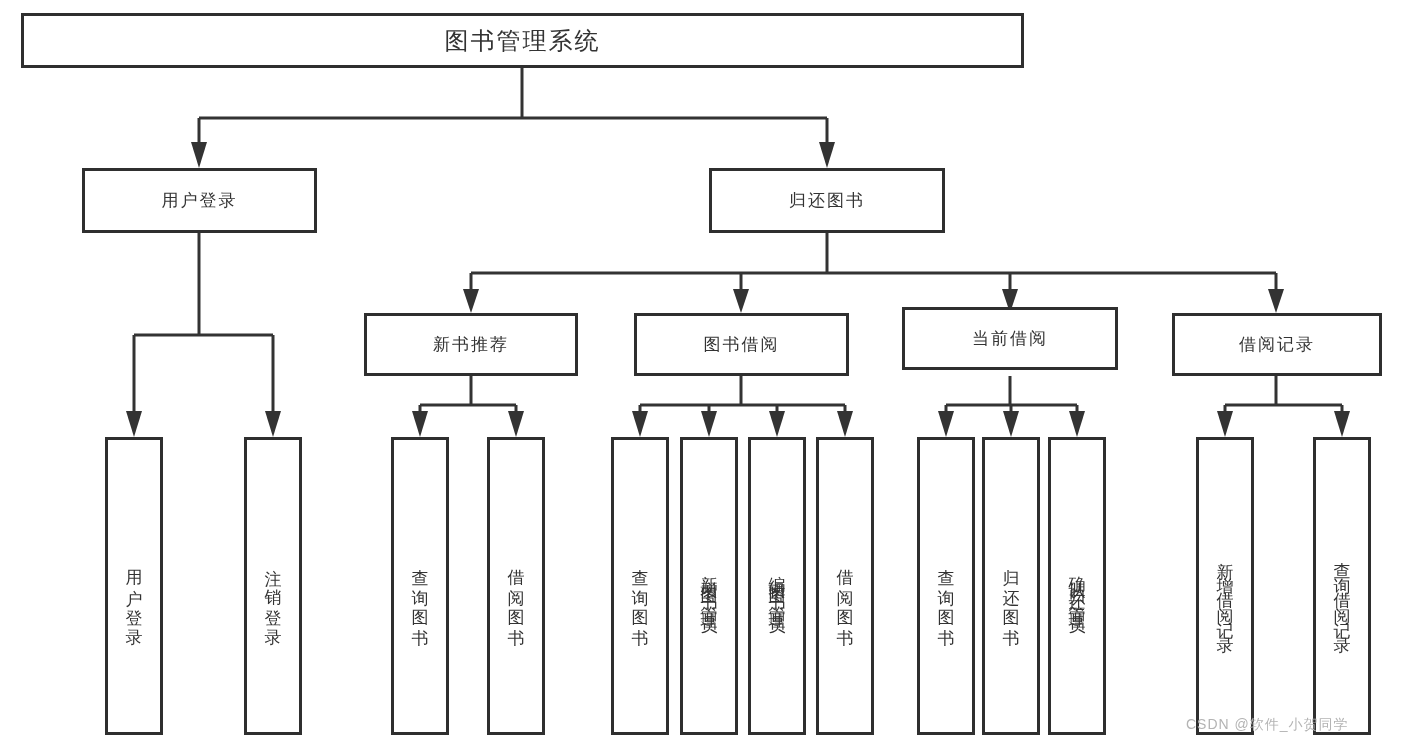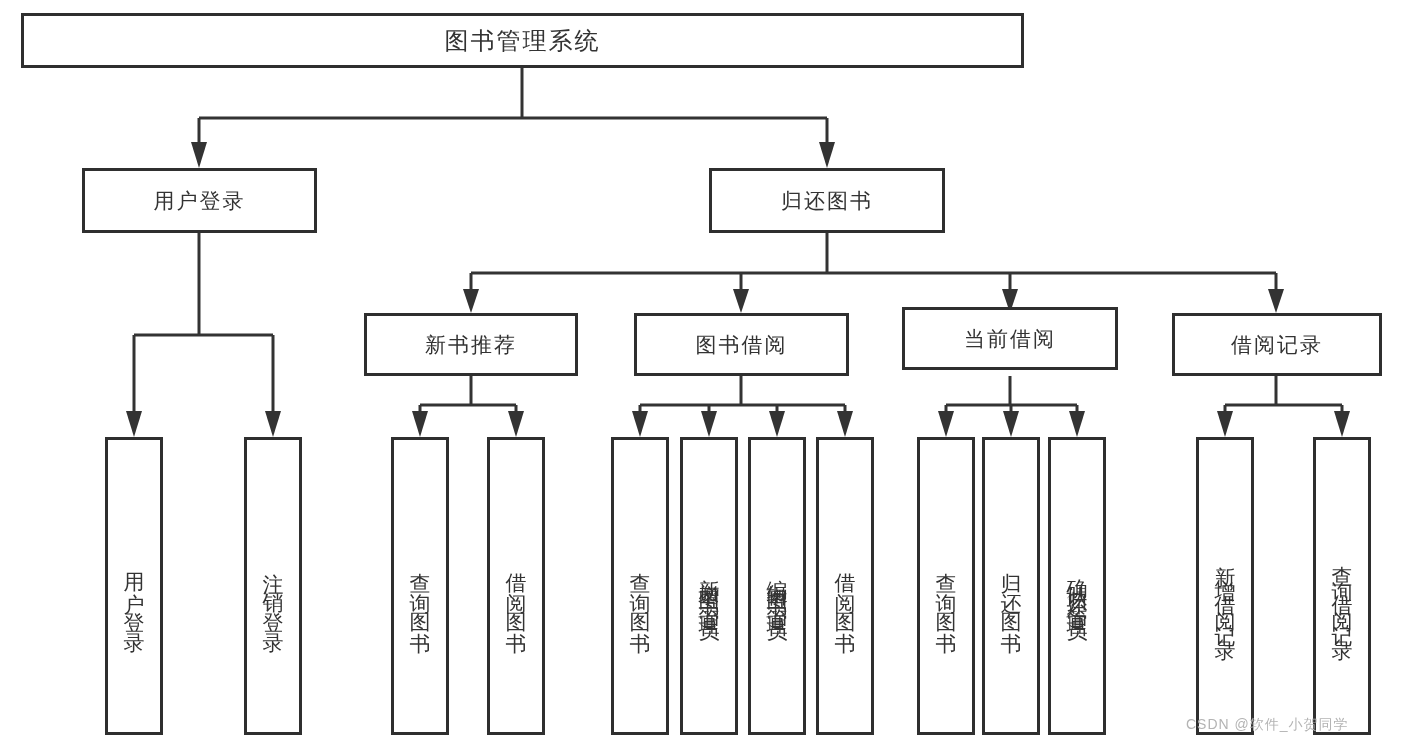--- a/index.html
+++ b/index.html
@@ -23,21 +23,21 @@
     position: absolute;
     box-sizing: border-box;
     background: #ffffff;
     border: 3px solid #2f2f2f;
     display: flex;
     align-items: center;
     justify-content: center;
     color: #333333;
     z-index: 2;
   }
-  .lbl { font-size: 21px; letter-spacing: 2px; white-space: nowrap; }
+  .lbl { font-size: 17px; letter-spacing: 2px; white-space: nowrap; }
   .root-lbl { font-size: 24px; letter-spacing: 2px; }
   .v .lbl {
     writing-mode: vertical-rl;
     text-orientation: mixed;
     letter-spacing: 2px;
     white-space: normal;
   }
   .v .ls4  { letter-spacing: 20px; margin-bottom: -20px; }
   .v .ls6  { letter-spacing: 15px; margin-bottom: -15px; }
   .v .ls10 { letter-spacing: 6px;  margin-bottom: -6px; }

